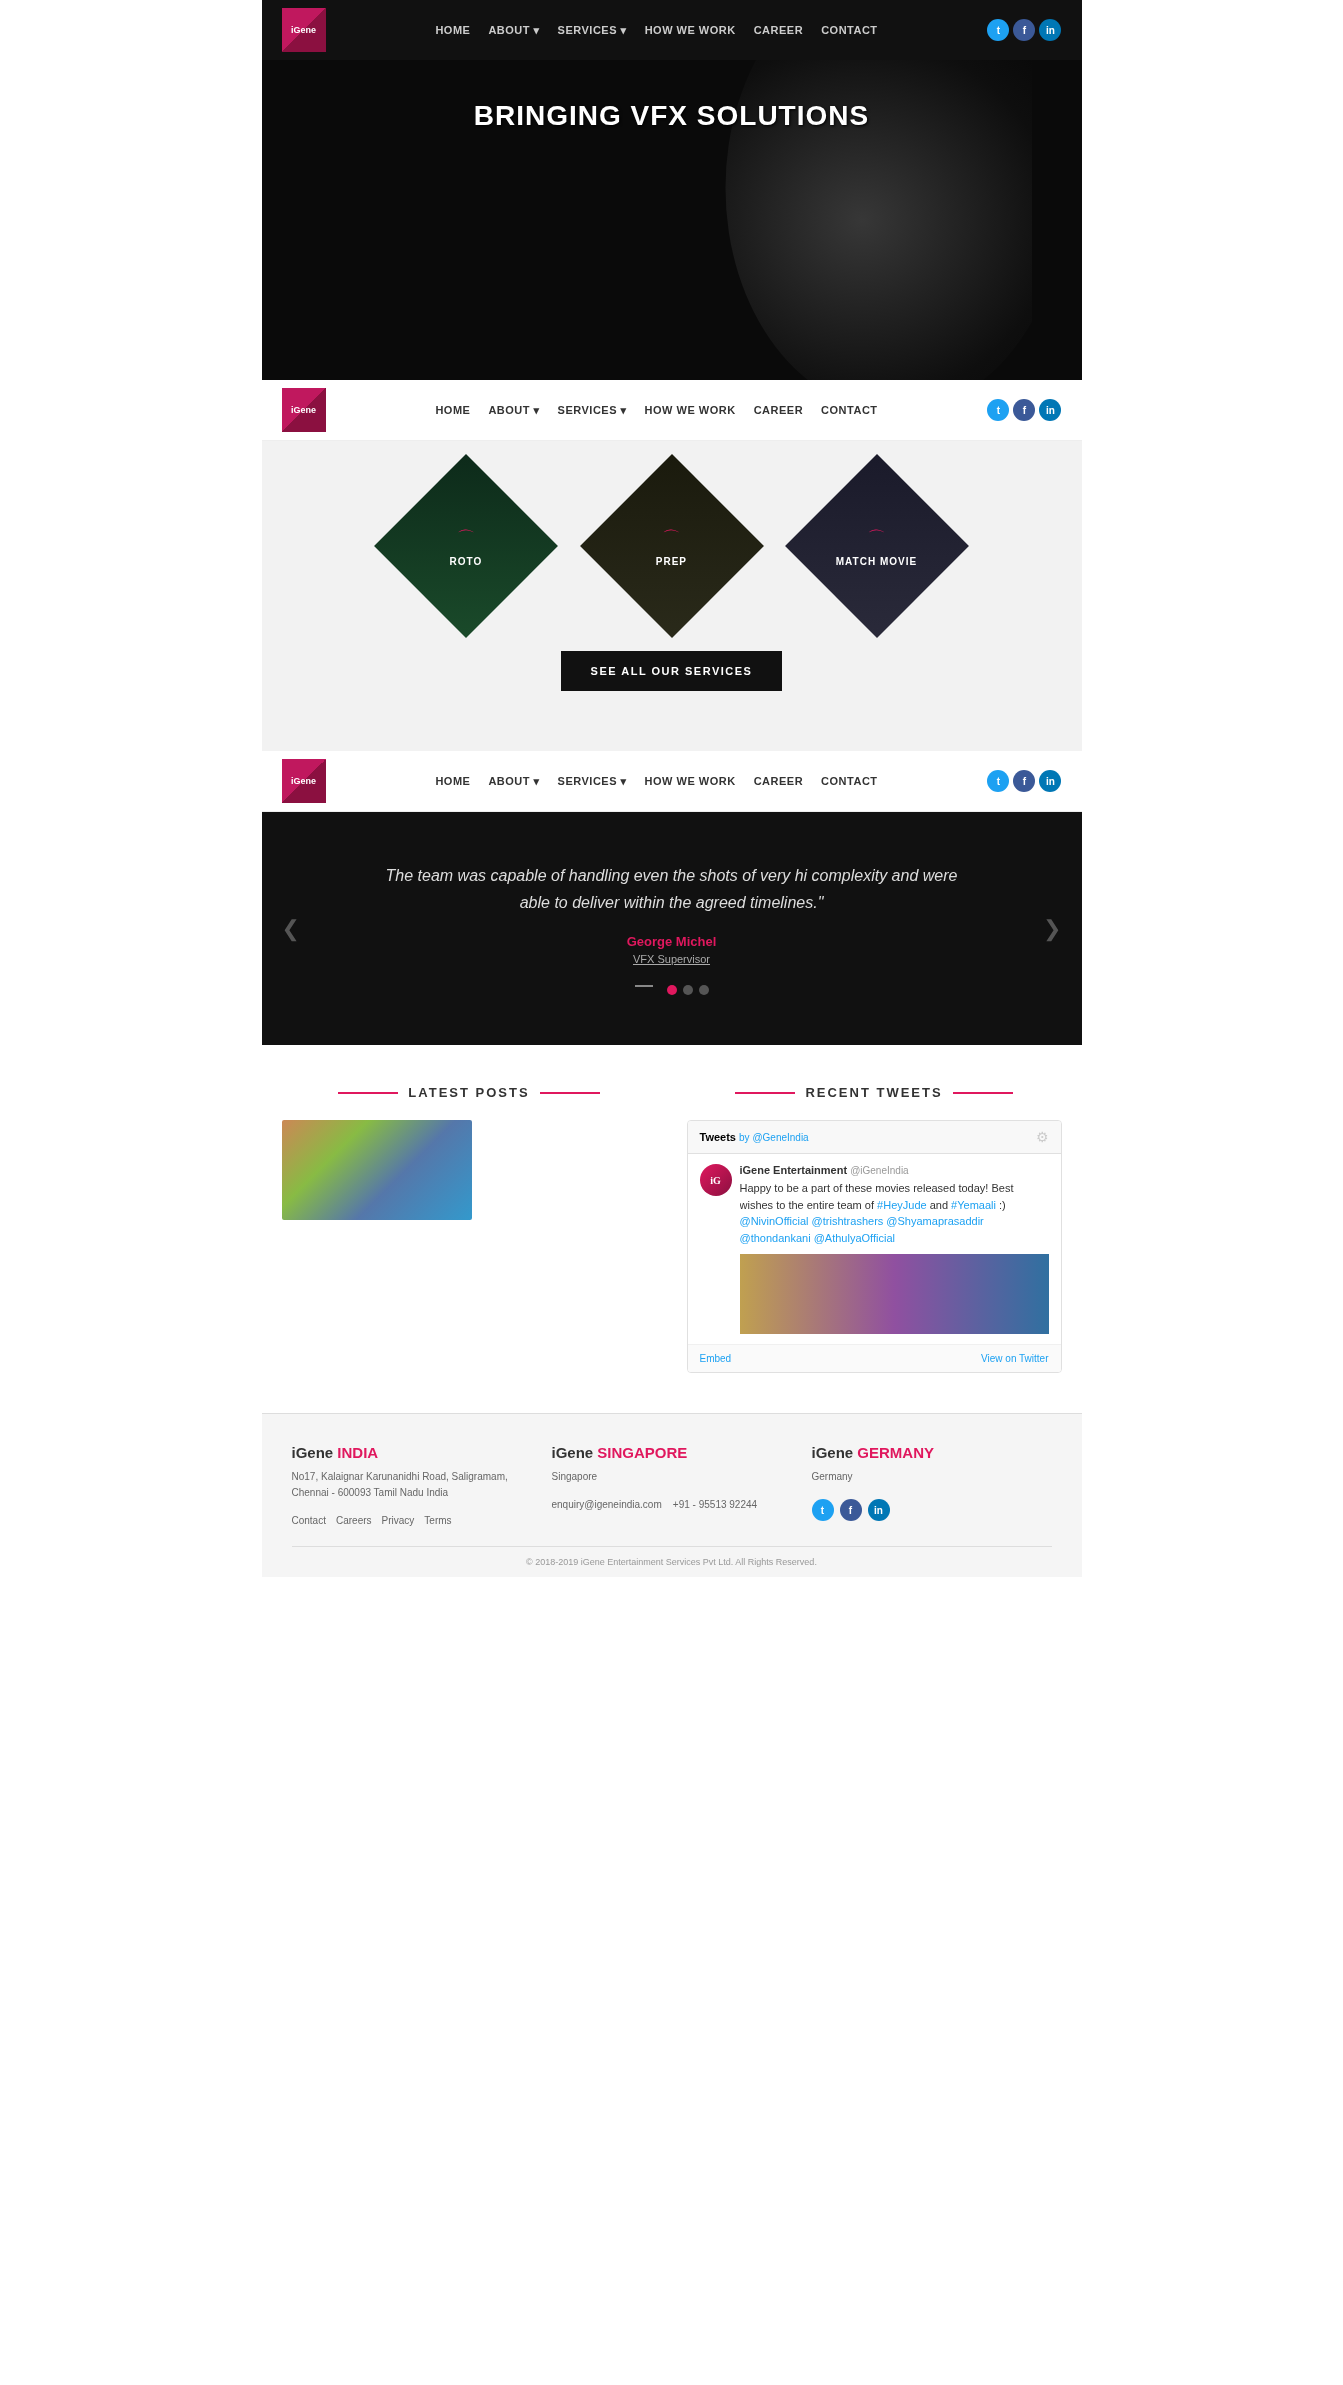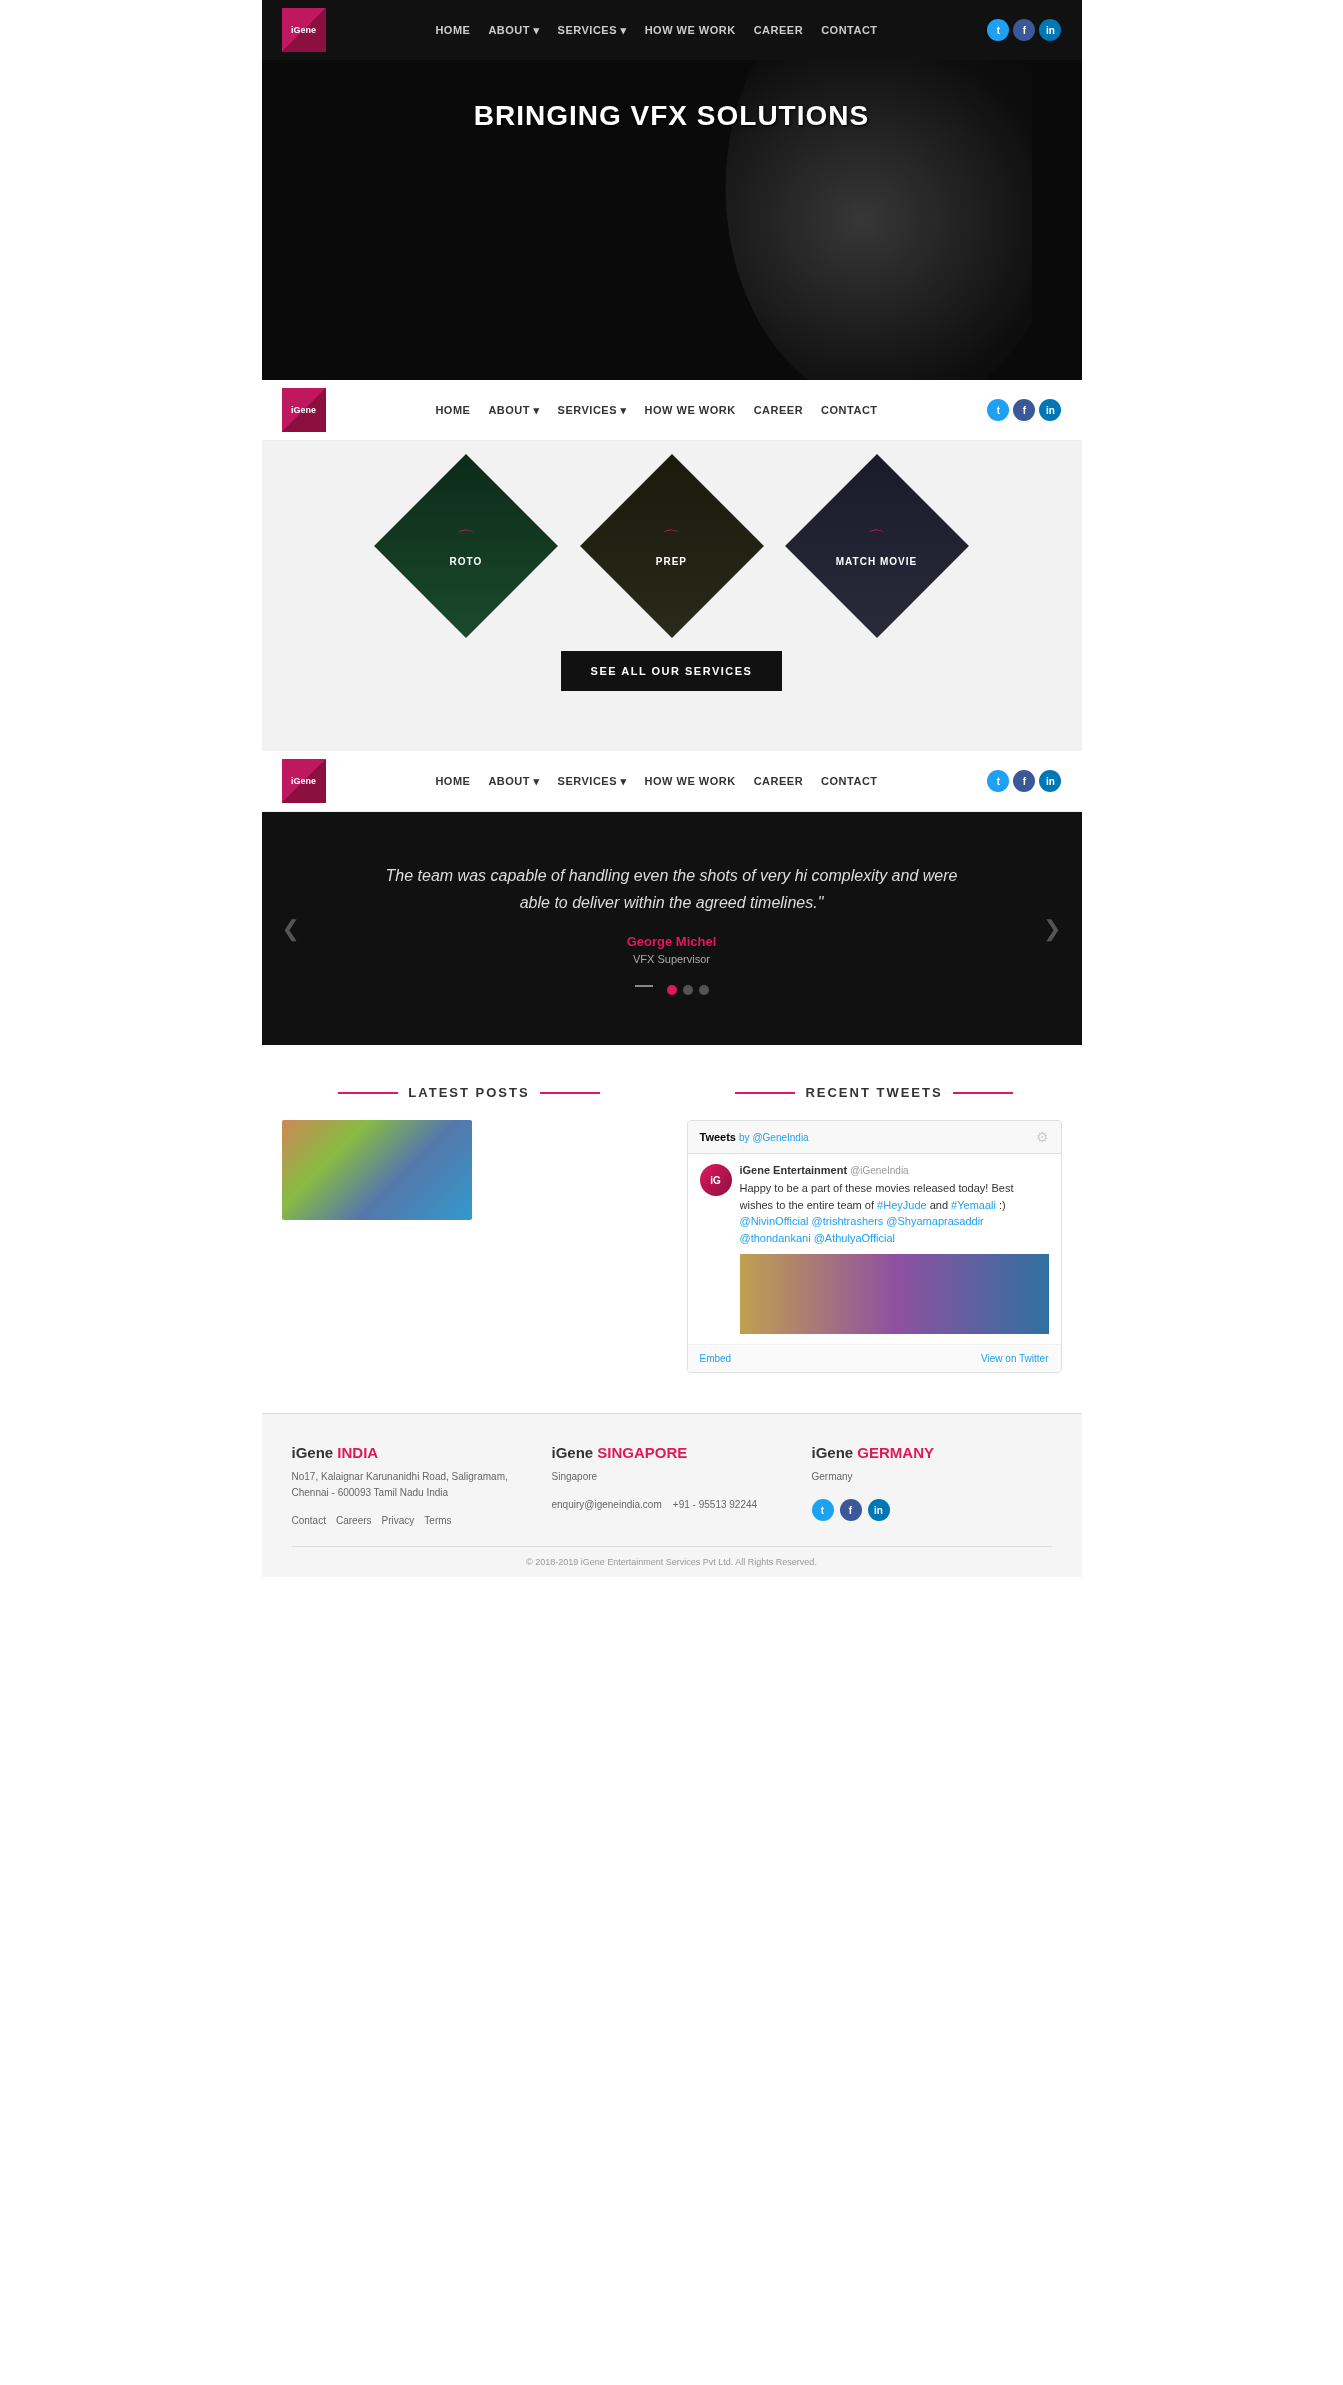--- a/index.html
+++ b/index.html
@@ -204,20 +204,21 @@
     }
     .testimonial-author {
       color: #e0185e;
       font-size: 13px;
       font-weight: bold;
     }
     .testimonial-role {
       color: #aaa;
       font-size: 11px;
       margin-top: 4px;
+      text-decoration: underline;
     }
     .testimonial-nav {
       position: absolute;
       top: 50%;
       transform: translateY(-50%);
       font-size: 22px;
       color: #555;
       cursor: pointer;
       padding: 10px;
     }
@@ -302,20 +303,21 @@
       border-radius: 50%;
       background: linear-gradient(135deg, #e0185e, #8b1040);
       display: inline-flex;
       align-items: center;
       justify-content: center;
       color: #fff;
       font-size: 10px;
       font-weight: bold;
       float: left;
       margin-right: 8px;
+      font-family: Liberation Serif, serif;
     }
     .tweet-content { overflow: hidden; }
     .tweet-name { font-weight: bold; font-size: 11px; color: #333; }
     .tweet-handle { font-size: 10px; color: #999; }
     .tweet-text { font-size: 11px; color: #333; margin-top: 4px; line-height: 1.5; }
     .tweet-link { color: #1da1f2; text-decoration: none; }
     .tweet-image {
       width: 100%;
       height: 80px;
       background: linear-gradient(135deg, #c85, #46c, #8b4);

